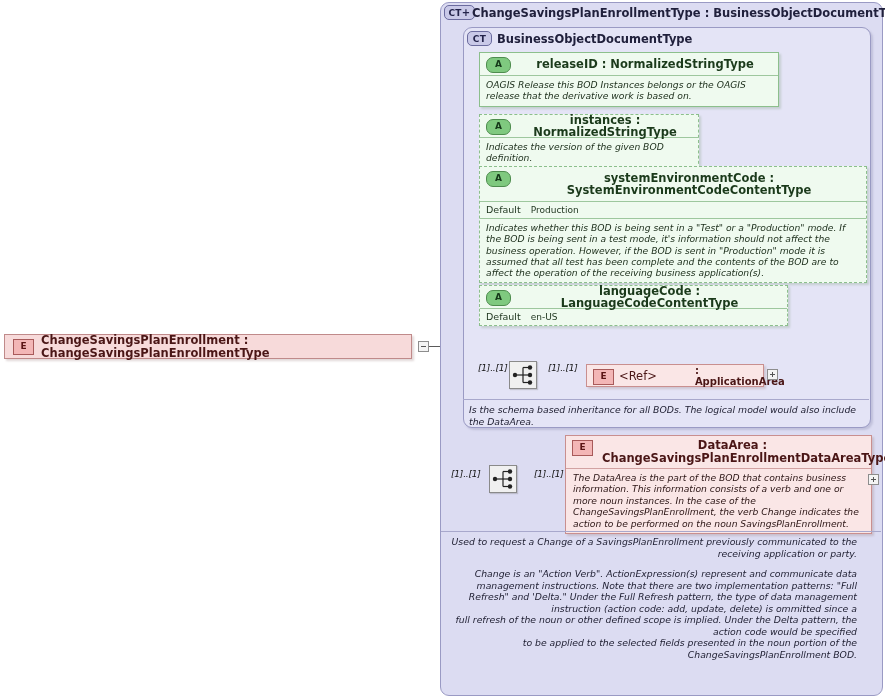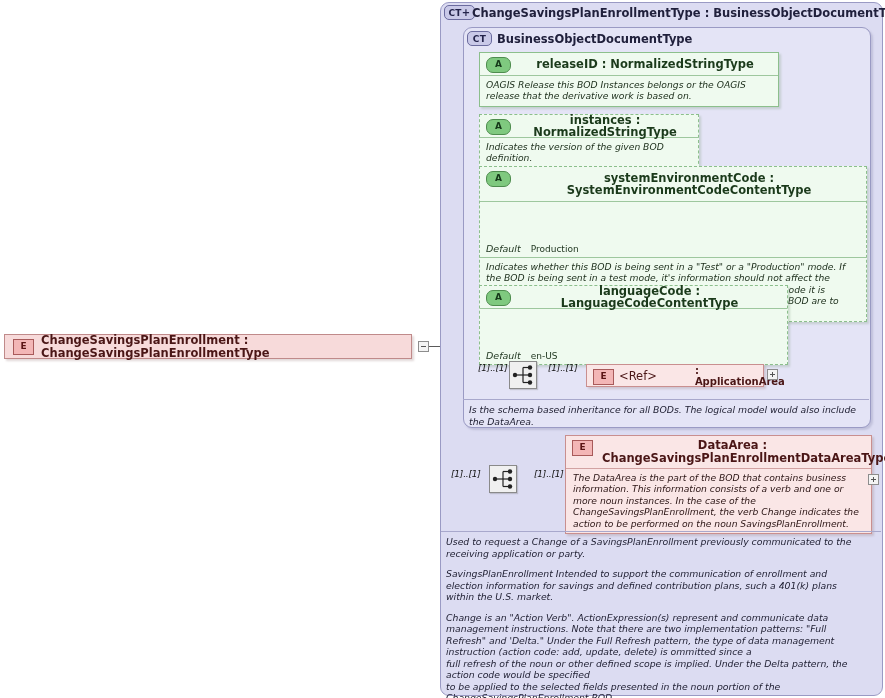--- a/index.html
+++ b/index.html
@@ -66,21 +66,21 @@
   }
   .attr-name{
     font-size:11.5px;font-weight:bold;color:#1b3a1b;
     line-height:12px;width:100%;text-align:center;
   }
   .attr-default{
     border-top:1px solid #9ec79e;
     padding:2px 6px 3px 6px;font-size:9.5px;color:#1d331d;
     display:flex;gap:10px;align-items:baseline;
   }
-  .attr-default .lbl{font-style:italic;margin-top:39px;}
+  .attr-default .lbl{}
   .attr-default .val{font-weight:normal;font-size:9px;}
   .attr-doc{
     border-top:1px solid #9ec79e;
     padding:3px 6px 4px 6px;
     font-size:9.2px;font-style:italic;color:#20321f;line-height:11.3px;
   }
 
   #attr-releaseid{left:479px;top:52px;width:300px;}
   #attr-versionid{left:479px;top:114px;width:220px;}
   #attr-systemenv{left:479px;top:166px;width:388px;}
@@ -134,21 +134,21 @@
     font-size:9.3px;font-style:italic;color:#1d1d30;line-height:11.5px;
   }
   #doc-inherit{
     left:463px;top:399px;width:406px;height:26px;
     border-top:1px solid #a8a8cc;padding:4px 10px 0 6px;
   }
   #doc-outer{
     left:441px;top:531px;width:440px;height:160px;
     border-top:1px solid #a8a8cc;padding:4px 8px 0 5px;
   }
-  #doc-outer p{margin:0 16px 9px 0;}
+  #doc-outer p{margin:0 16px 9px 0;text-align:right;}
   #doc-outer p:last-child{margin-bottom:0;}
 
   
   .plusbox{
     position:absolute;width:11px;height:11px;box-sizing:border-box;
     border:1px solid #8d8d8d;background:#f4f4f4;
   }
   .plusbox::before,.plusbox::after{
     content:"";position:absolute;background:#555;
   }
@@ -306,21 +306,20 @@
     <div class="elem-head">
       <span class="elem-badge">E</span>
       <span class="elem-name">DataArea : ChangeSavingsPlanEnrollmentDataAreaType</span>
     </div>
     <div class="elem-doc">The DataArea is the part of the BOD that contains business information. This information consists of a verb and one or more noun instances. In the case of the ChangeSavingsPlanEnrollment, the verb Change indicates the action to be performed on the noun SavingsPlanEnrollment.</div>
   </div>
   <div class="plusbox" id="plus-dataarea"></div>
 
   <div class="docblock" id="doc-outer">
     <p>Used to request a Change of a SavingsPlanEnrollment previously communicated to the receiving application or party.</p>
-    <p>SavingsPlanEnrollment  Intended to support the communication of enrollment and election information for savings and defined contribution plans, such a 401(k) plans within the U.S. market.</p>
     <p style="margin-bottom:0;">Change is an "Action Verb". ActionExpression(s) represent and communicate data management instructions.  Note that there are two implementation patterns: "Full Refresh" and 'Delta." Under the Full Refresh pattern, the type of data management instruction (action code: add, update, delete) is ommitted since a</p>
     <p style="margin-bottom:0;">full refresh of the noun or other defined scope is implied. Under the  Delta pattern, the action code would be specified</p>
     <p style="margin-bottom:0;">to be applied to the selected fields presented in the noun portion of the ChangeSavingsPlanEnrollment BOD.</p>
 
   </div>
 
   <div class="elem" id="elem-root">
     <div class="elem-head">
       <span class="elem-badge">E</span>
       <span class="elem-name">ChangeSavingsPlanEnrollment : ChangeSavingsPlanEnrollmentType</span>

